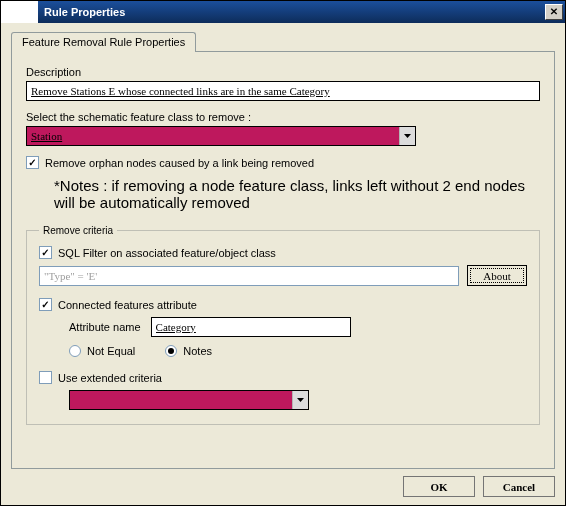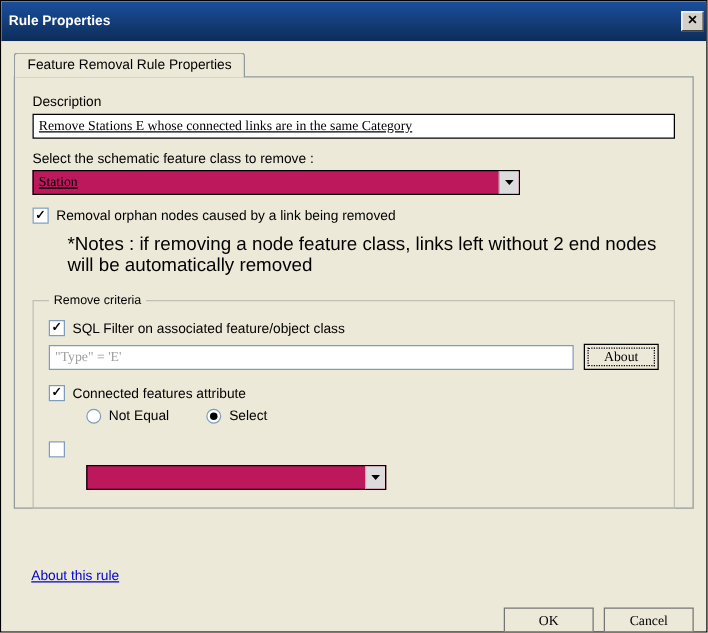--- a/index.html
+++ b/index.html
@@ -9,26 +9,27 @@
     font-size: 11px;
     background: #fff;
     width: 566px;
     height: 506px;
     overflow: hidden;
     border: 1px solid #000;
   }
   .titlebar {
     background: linear-gradient(#1b4f9c, #0d2c5a);
     color: #fff;
-    height: 32px;
+    height: 22px;
     display: flex;
     align-items: center;
     padding: 0 2px 0 6px;
     font-weight: bold;
     font-size: 11px;
+    margin-left: 37px;
   }
   .titlebar .title { flex: 1; }
   .close-btn {
     width: 18px; height: 16px;
     background: #d4d0c8;
     border: 1px solid #fff;
     border-right-color: #404040;
     border-bottom-color: #404040;
     font-family: Arial;
     font-size: 10px;
@@ -55,21 +56,21 @@
     border-bottom: none;
     border-radius: 3px 3px 0 0;
     padding: 3px 10px 4px 10px;
     font-size: 11px;
     position: relative;
     top: 1px;
   }
   .tabpanel {
     border: 1px solid #919b9c;
     background: #ece9d8;
-    height: 346px;
+    height: 418px;
     padding: 14px 14px 10px 14px;
     position: relative;
     z-index: 1;
   }
   .label { margin-bottom: 3px; }
   .textinput, .select {
     width: 100%;
     height: 20px;
     border: 1px solid #000000;
     background: #fff;
@@ -164,21 +165,21 @@
   .radio-item { display: flex; align-items: flex-end; gap: 6px; }
   .ext-row { margin: 4px 0 0 30px; }
   .link { color: #0000cc; text-decoration: underline; cursor: pointer; }
   .footer {
     position: absolute;
     right: 10px;
     bottom: 8px;
     display: flex;
     gap: 8px;
   }
-  .footer .btn { min-width: 72px; }
+  .footer .btn { min-width: 72px; font-weight: bold; }
   .linkrow { position: absolute; left: 24px; bottom: 48px; }
 </style>
 </head>
 <body>
 
 <div class="titlebar">
   <span class="title">Rule Properties</span>
   <div class="close-btn">
     <span>✕</span>
   </div>
@@ -206,54 +207,59 @@
         <div class="arrow">
           <svg width="7" height="4">
               <polygon points="0,0 7,0 3.5,4" fill="#000"></polygon>
             </svg>
         </div>
       </div>
     </div>
 
     <div class="chk-row">
       <span class="chk checked"></span>
-      <span>Removal orphan nodes caused by a link being removed</span>
+      <span>Remove orphan nodes caused by a link being removed</span>
     </div>
 
     <div class="note">*Notes : if removing a node feature class, links left without 2 end nodes will be automatically removed</div>
 
     <fieldset class="group">
       <legend>Remove criteria</legend>
 
       <div class="chk-row">
         <span class="chk checked"></span>
         <span>SQL Filter on associated feature/object class</span>
       </div>
       <div class="sql-row">
         <input class="sql-input" type="text" readonly="" value="&quot;Type&quot; = 'E'" style="">
         <button class="btn focus">About</button>
       </div>
 
       <div class="chk-row">
         <span class="chk checked"></span>
         <span>Connected features attribute</span>
+      </div>
+      <div class="attr-row">
+        <span>Attribute name</span>
+        <input class="textinput" type="text" value="Category" style="">
       </div>
       <div class="radio-row">
         <div class="radio-item">
           <span class="radio"></span>
           <span>Not Equal</span>
         </div>
         <div class="radio-item">
           <span class="radio sel"></span>
-          <span>Select</span>
+          <span>Notes</span>
         </div>
       </div>
 
       <div class="chk-row">
         <span class="chk"></span>
+        <span>Use extended criteria</span>
       </div>
       <div class="ext-row">
         <div class="select-wrap" style="width:240px;">
           <input class="select" type="text" readonly="" value="" style="">
           <div class="arrow">
             <svg width="7" height="4">
                 <polygon points="0,0 7,0 3.5,4" fill="#000"></polygon>
               </svg>
           </div>
         </div>

